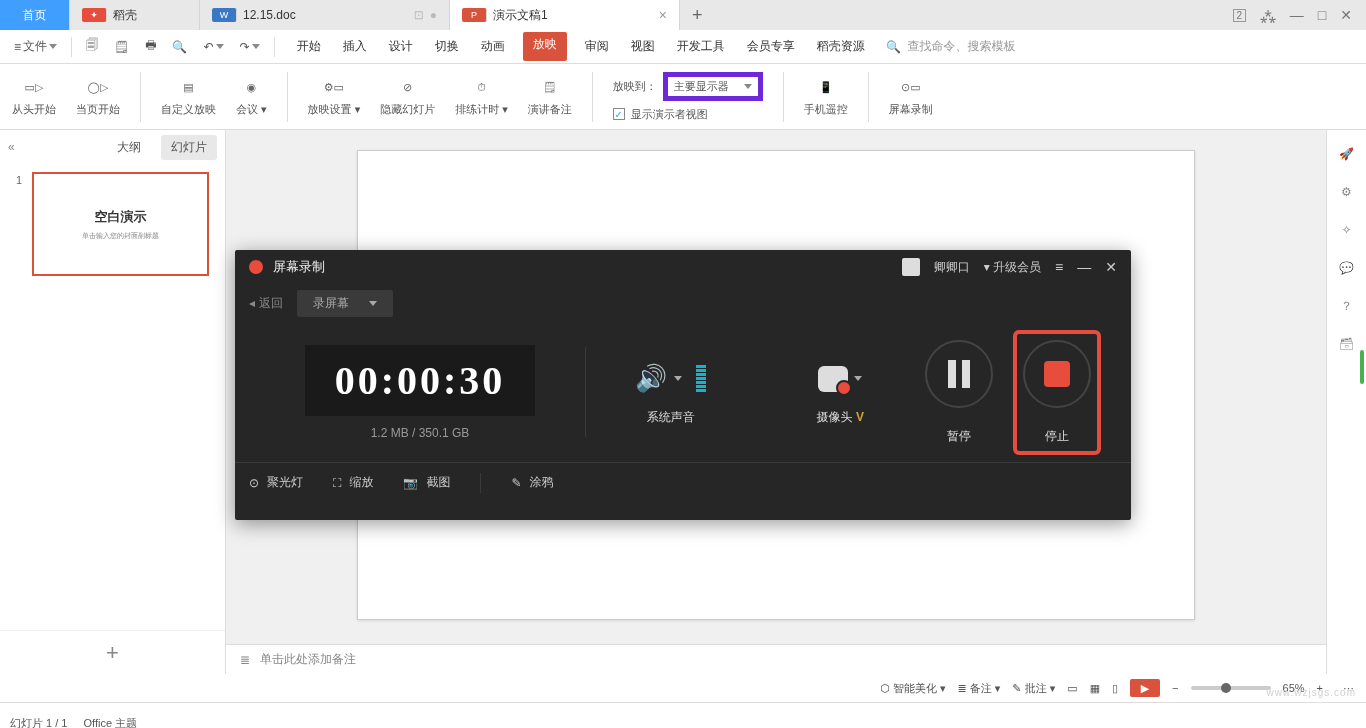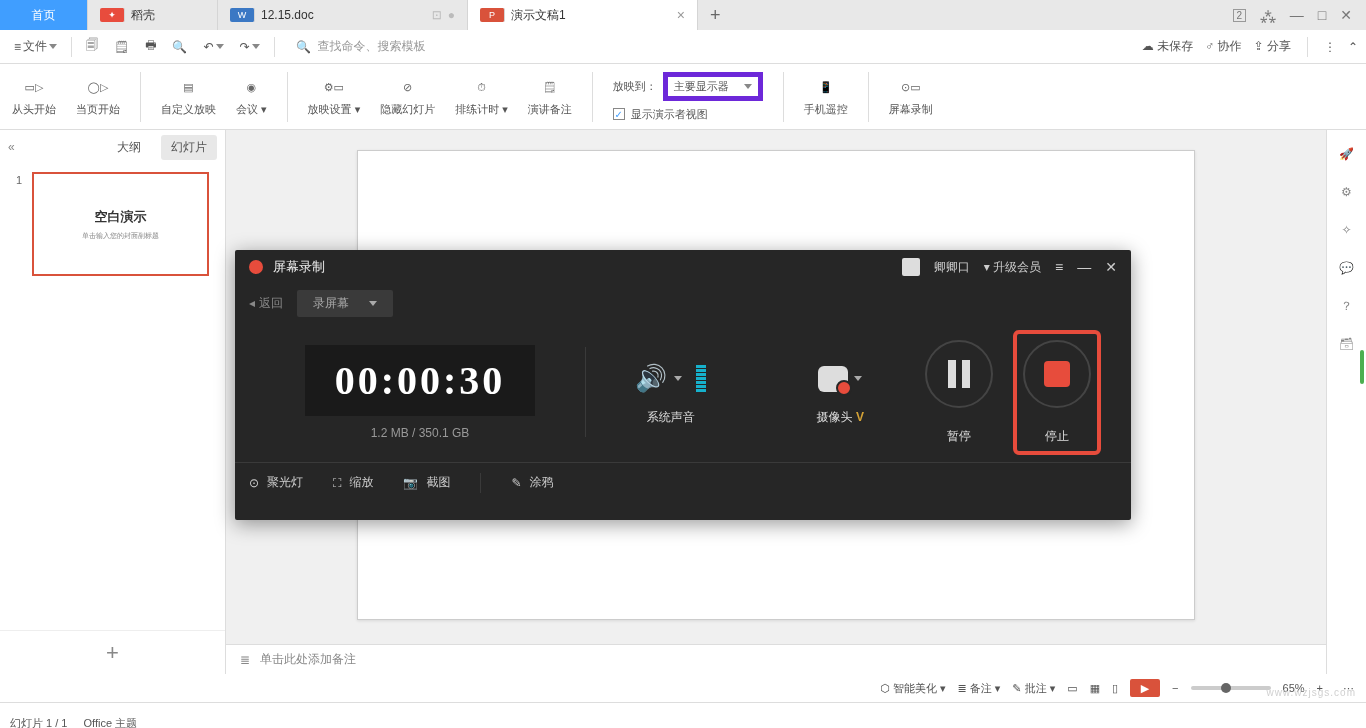--- a/index.html
+++ b/index.html
@@ -1,21 +1,21 @@
 <!DOCTYPE html>
 <html><head>
 <meta charset="utf-8">
 <style>
 * { margin: 0; padding: 0; box-sizing: border-box; font-family: "Microsoft YaHei", Arial, sans-serif; }
 body { width: 1366px; height: 728px; background: #fff; overflow: hidden; position: relative; font-size: 12px; color: #333; }
 
 
 .tab-bar { height: 30px; background: #e8e8e8; display: flex; align-items: stretch; }
 .tab { display: flex; align-items: center; padding: 0 12px; gap: 6px; cursor: pointer; border-right: 1px solid #d5d5d5; }
-.tab.home { background: #409eff; color: #fff; width: 88px; justify-content: center; }
+.tab.home { background: #409eff; color: #fff; width: 70px; justify-content: center; }
 .tab.doc { background: #e8e8e8; min-width: 130px; }
 .tab.icon-red { width: 14px; height: 14px; background: #e84c3d; border-radius: 2px; display: inline-flex; align-items: center; justify-content: center; color:#fff; font-size:9px; }
 .tab.icon-blue { width: 14px; height: 14px; background: #3b78c4; border-radius: 2px; display:inline-flex; align-items:center; justify-content:center; color:#fff; font-size:9px;}
 .tab.icon-orange { width: 14px; height: 14px; background: #d9523b; border-radius: 2px; display:inline-flex; align-items:center; justify-content:center; color:#fff; font-size:9px;}
 .tab-plus { padding: 0 12px; display:flex; align-items:center; color:#666; font-size:18px; }
 .tab-close { color:#999; font-size:14px; }
 .win-controls { margin-left: auto; display: flex; align-items: center; gap: 14px; padding-right: 14px; color: #777; }
 .win-btn { font-size: 14px; }
 
 
@@ -152,31 +152,36 @@
 <div class="toolbar">
   <div class="tb-btn">≡ <span>文件</span> <span class="tri-down"></span></div>
   <div class="tb-sep"></div>
   <div class="tb-btn">🗐</div>
   <div class="tb-btn">🗒</div>
   <div class="tb-btn">🖶</div>
   <div class="tb-btn">🔍</div>
   <div class="tb-btn">↶<span class="tri-down"></span></div>
   <div class="tb-btn">↷<span class="tri-down"></span></div>
   <div class="tb-sep"></div>
+  <div class="menu-tabs">
+    <span class="menu-tab">开始</span>
+    <span class="menu-tab">插入</span>
+    <span class="menu-tab">设计</span>
+    <span class="menu-tab">切换</span>
+    <span class="menu-tab">动画</span>
+    <span class="menu-tab active">放映</span>
+    <span class="menu-tab">审阅</span>
+    <span class="menu-tab">视图</span>
+    <span class="menu-tab">开发工具</span>
+    <span class="menu-tab">会员专享</span>
+    <span class="menu-tab">稻壳资源</span>
+  </div>
   <div class="search-box">
     <span>🔍</span>
     <span>查找命令、搜索模板</span>
-  </div>
-  <div class="right-tools">
-    <span>☁ <span>未保存</span></span>
-    <span>♂ <span>协作</span></span>
-    <span>⇪ <span>分享</span></span>
-    <span class="tb-sep"></span>
-    <span>⋮</span>
-    <span>⌃</span>
   </div>
 </div>
 
 <div class="ribbon">
   <div class="ribbon-item">
       <div class="ribbon-icon">▭▷</div>
       <span>从头开始</span>
     </div>
   <div class="ribbon-item">
       <div class="ribbon-icon">◯▷</div>

